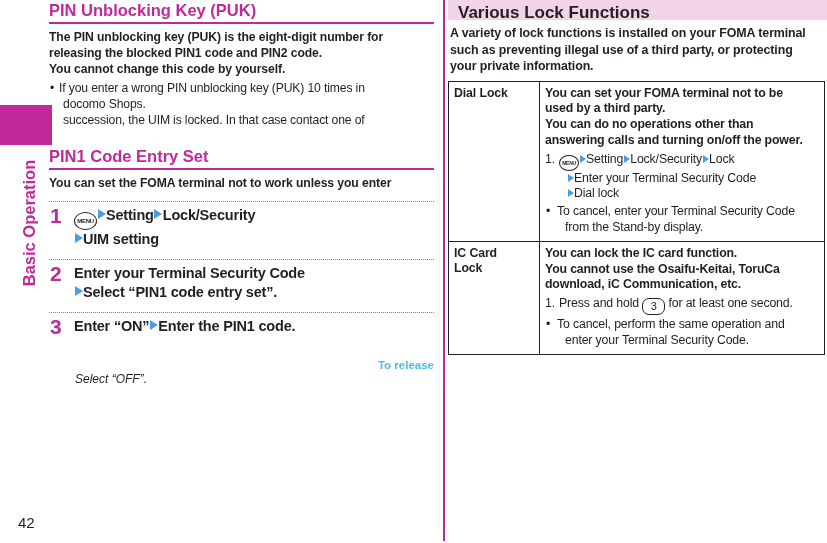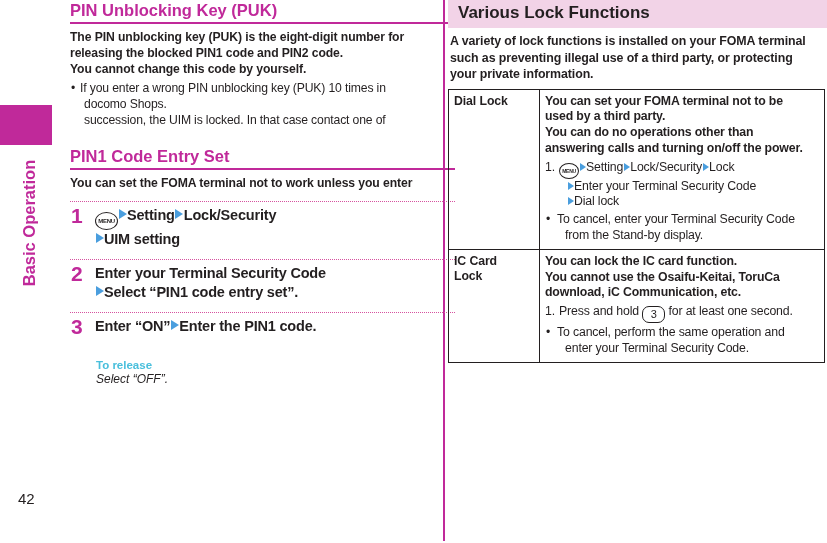--- a/index.html
+++ b/index.html
@@ -48,40 +48,40 @@
     font-weight: bold;
     letter-spacing: 0px;
     text-align: center;
     line-height: 26px;
     white-space: nowrap;
   }
 
   #page-number {
     position: absolute;
     left: 18px;
-    top: 490px;
+    top: 514px;
     font-size: 15px;
     color: #231f20;
     font-weight: normal;
   }
 
   
   #column-divider {
     position: absolute;
     left: 443px;
     top: 0px;
     width: 2px;
     height: 541px;
     background: #c0299a;
   }
 
   
   #left-col {
     position: absolute;
-    left: 70px;
+    left: 49px;
     top: 0px;
     width: 385px;
   }
 
   .sec-heading {
     color: #c0299a;
     font-size: 16.5px;
     font-weight: bold;
     line-height: 20px;
     padding-bottom: 2px;
@@ -200,39 +200,40 @@
     border-bottom-width: 4.5px;
     vertical-align: 0px;
   }
 
   .release-head {
     color: #49bfdc;
     font-size: 11.5px;
     font-weight: bold;
     line-height: 14px;
     margin: 18px 0 0 26px;
+    text-align: right;
   }
   .release-body {
     font-size: 12px;
     line-height: 15px;
     margin: 0 0 0 26px;
     font-weight: normal;
     font-style: italic;
   }
 
   
   #right-col {
     position: absolute;
     left: 448px;
     top: 0px;
     width: 379px;
   }
   #right-title-bar {
     background: #f2d3e7;
-    height: 28px;
+    height: 20px;
     line-height: 26px;
     font-size: 17px;
     font-weight: bold;
     padding-left: 10px;
     color: #231f20;
     box-sizing: border-box;
   }
   #right-intro {
     font-size: 12.4px;
     font-weight: bold;

